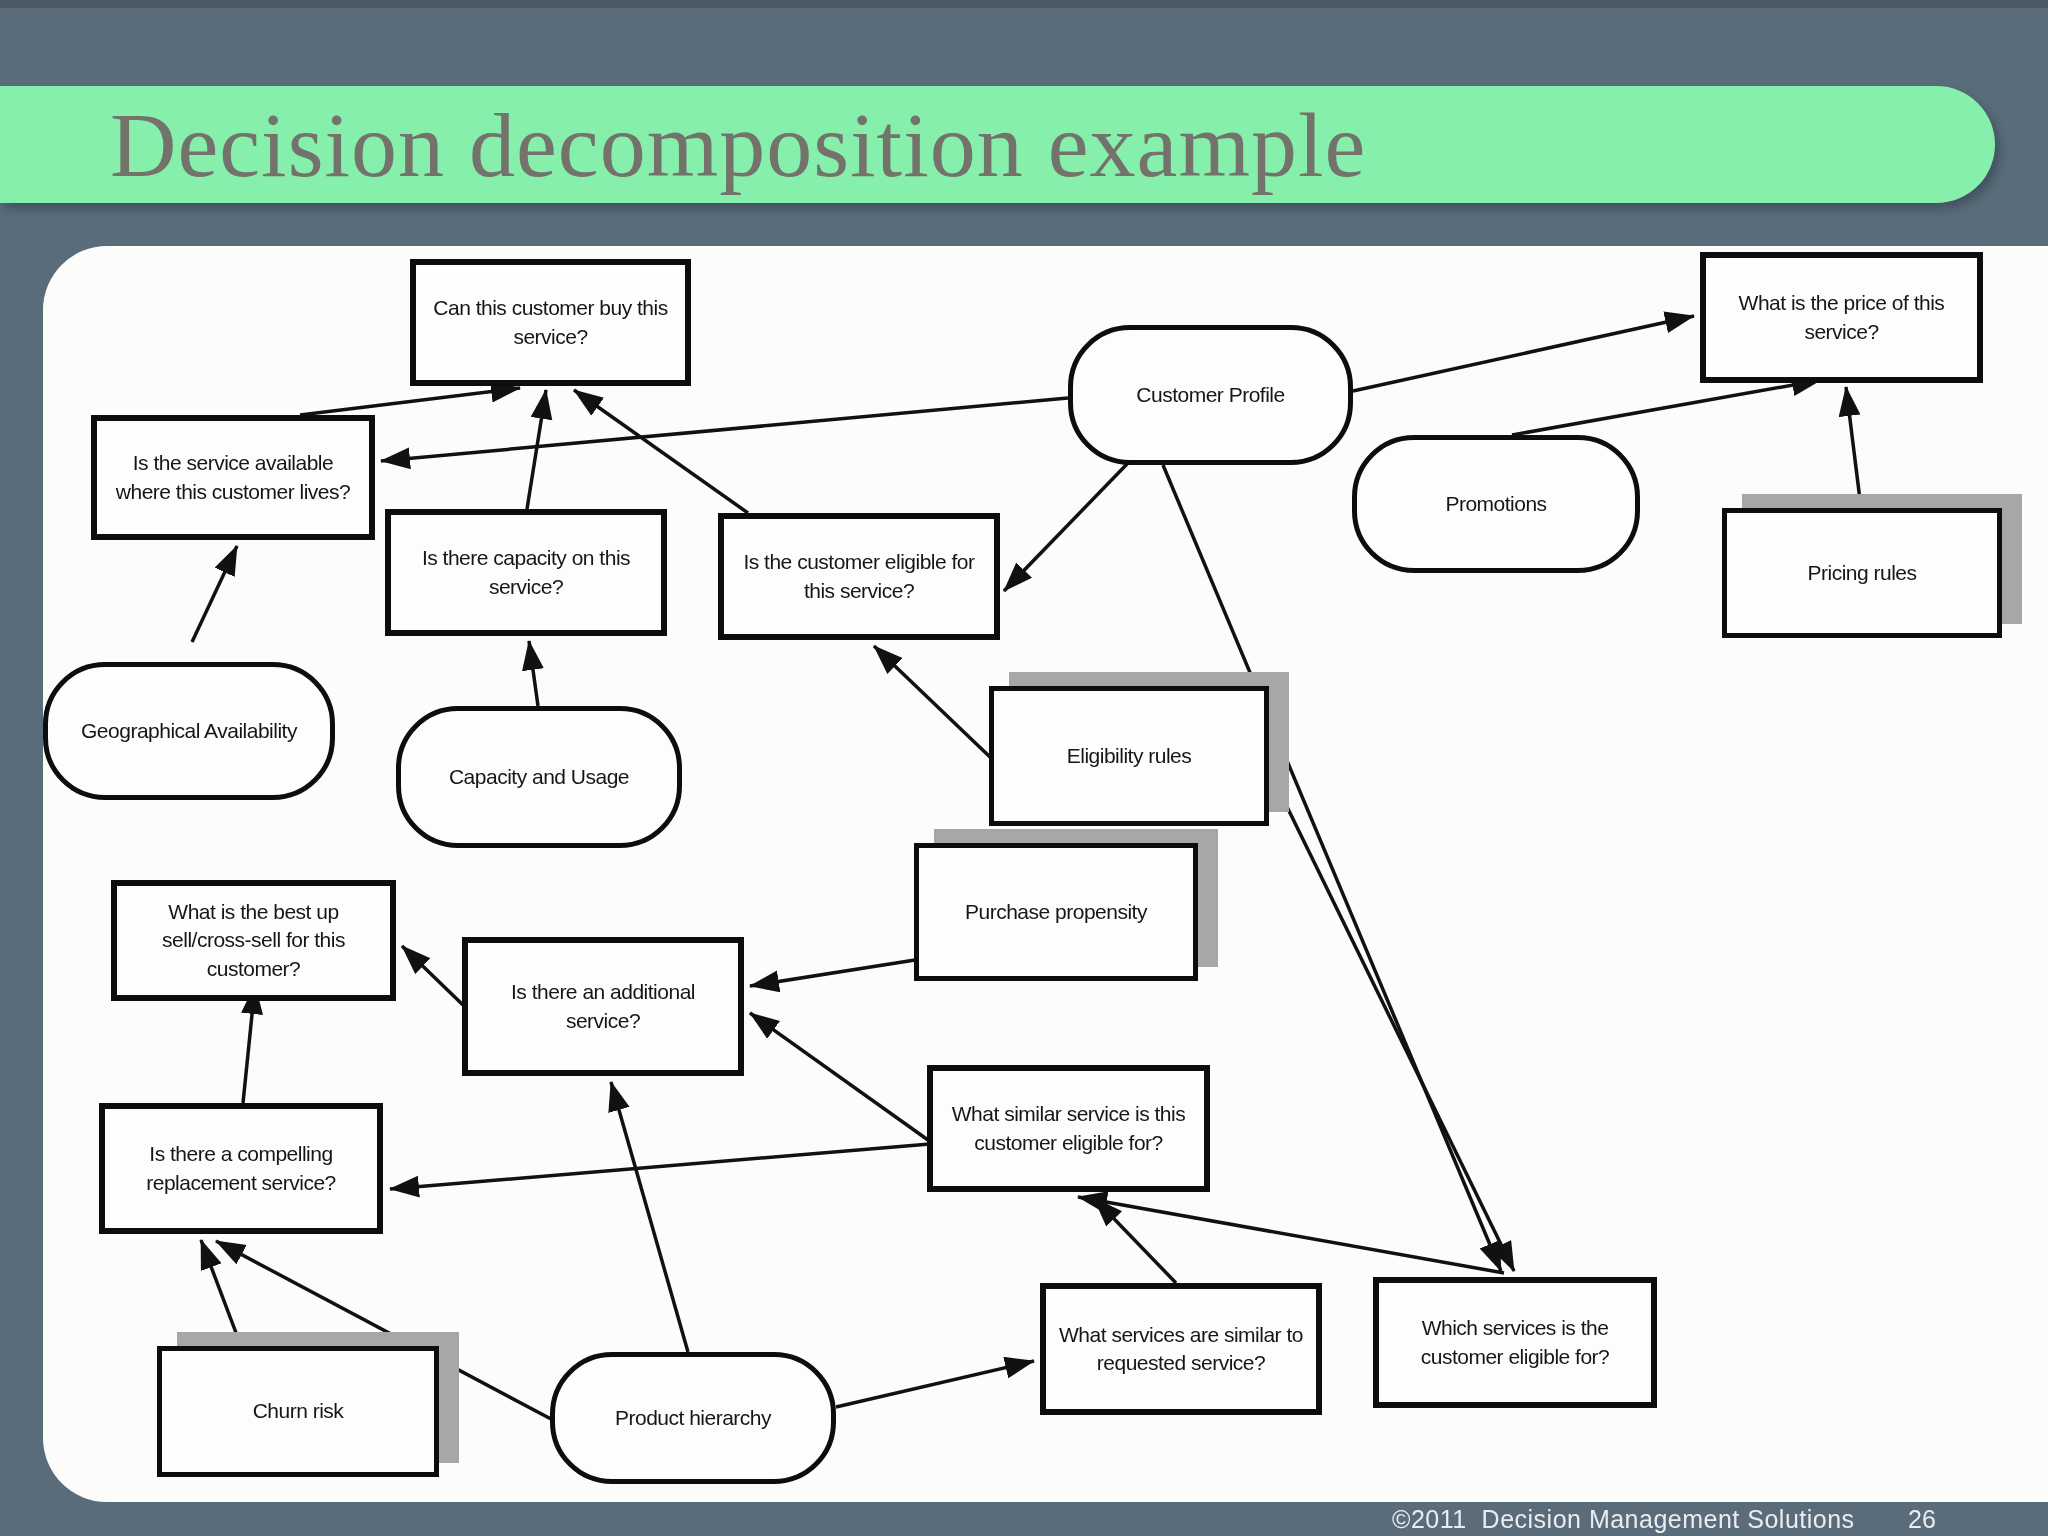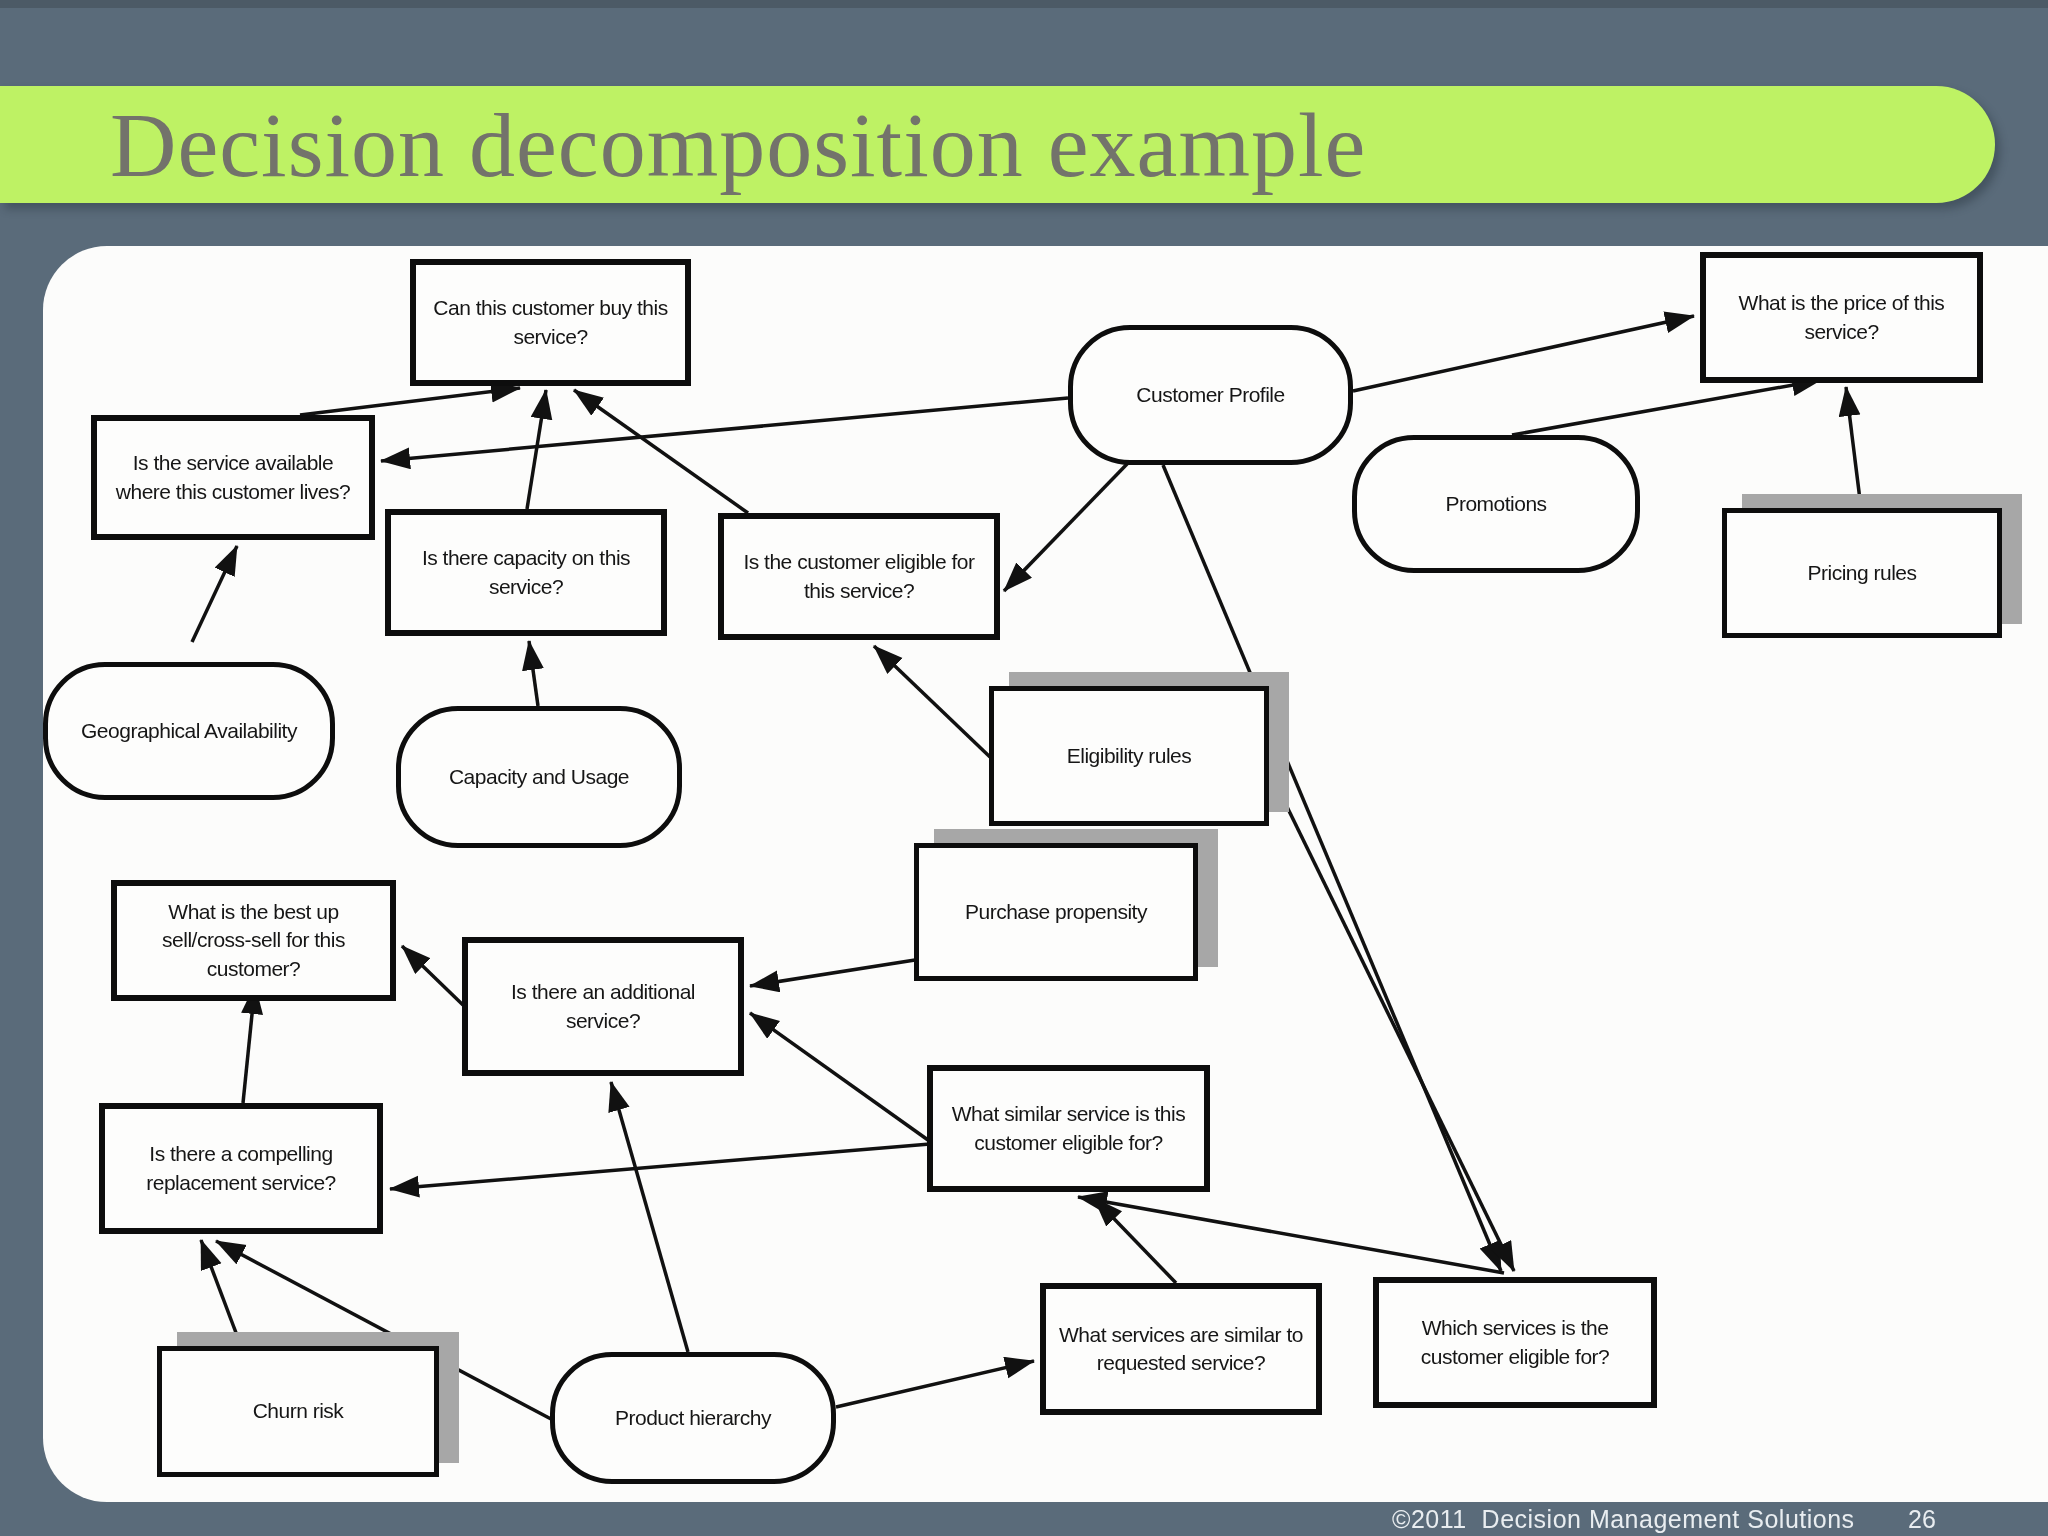--- a/index.html
+++ b/index.html
@@ -4,21 +4,21 @@
 <style>
   html,body{margin:0;padding:0;background:#33414c;}
   .slide{
     position:relative;width:2048px;height:1536px;overflow:hidden;
     background:#5a6b7a;
     font-family:"Liberation Sans", sans-serif;
   }
   .top-accent{position:absolute;left:0;top:0;width:100%;height:8px;background:#4c5a66;}
   .title-band{
     position:absolute;left:0;top:86px;width:1995px;height:117px;
-    background:#bef264;border-radius:0 60px 60px 0;
+    background:#86efac;border-radius:0 60px 60px 0;
     box-shadow:5px 6px 8px rgba(30,40,48,.35);
     display:flex;align-items:center;
   }
   .title-band h1{
     margin:0 0 0 110px;
     font-family:"Liberation Serif", serif;font-weight:normal;
     font-size:92px;letter-spacing:1px;color:#73736b;white-space:nowrap;
   }
   .canvas{
     position:absolute;left:43px;top:246px;right:0;height:1256px;

